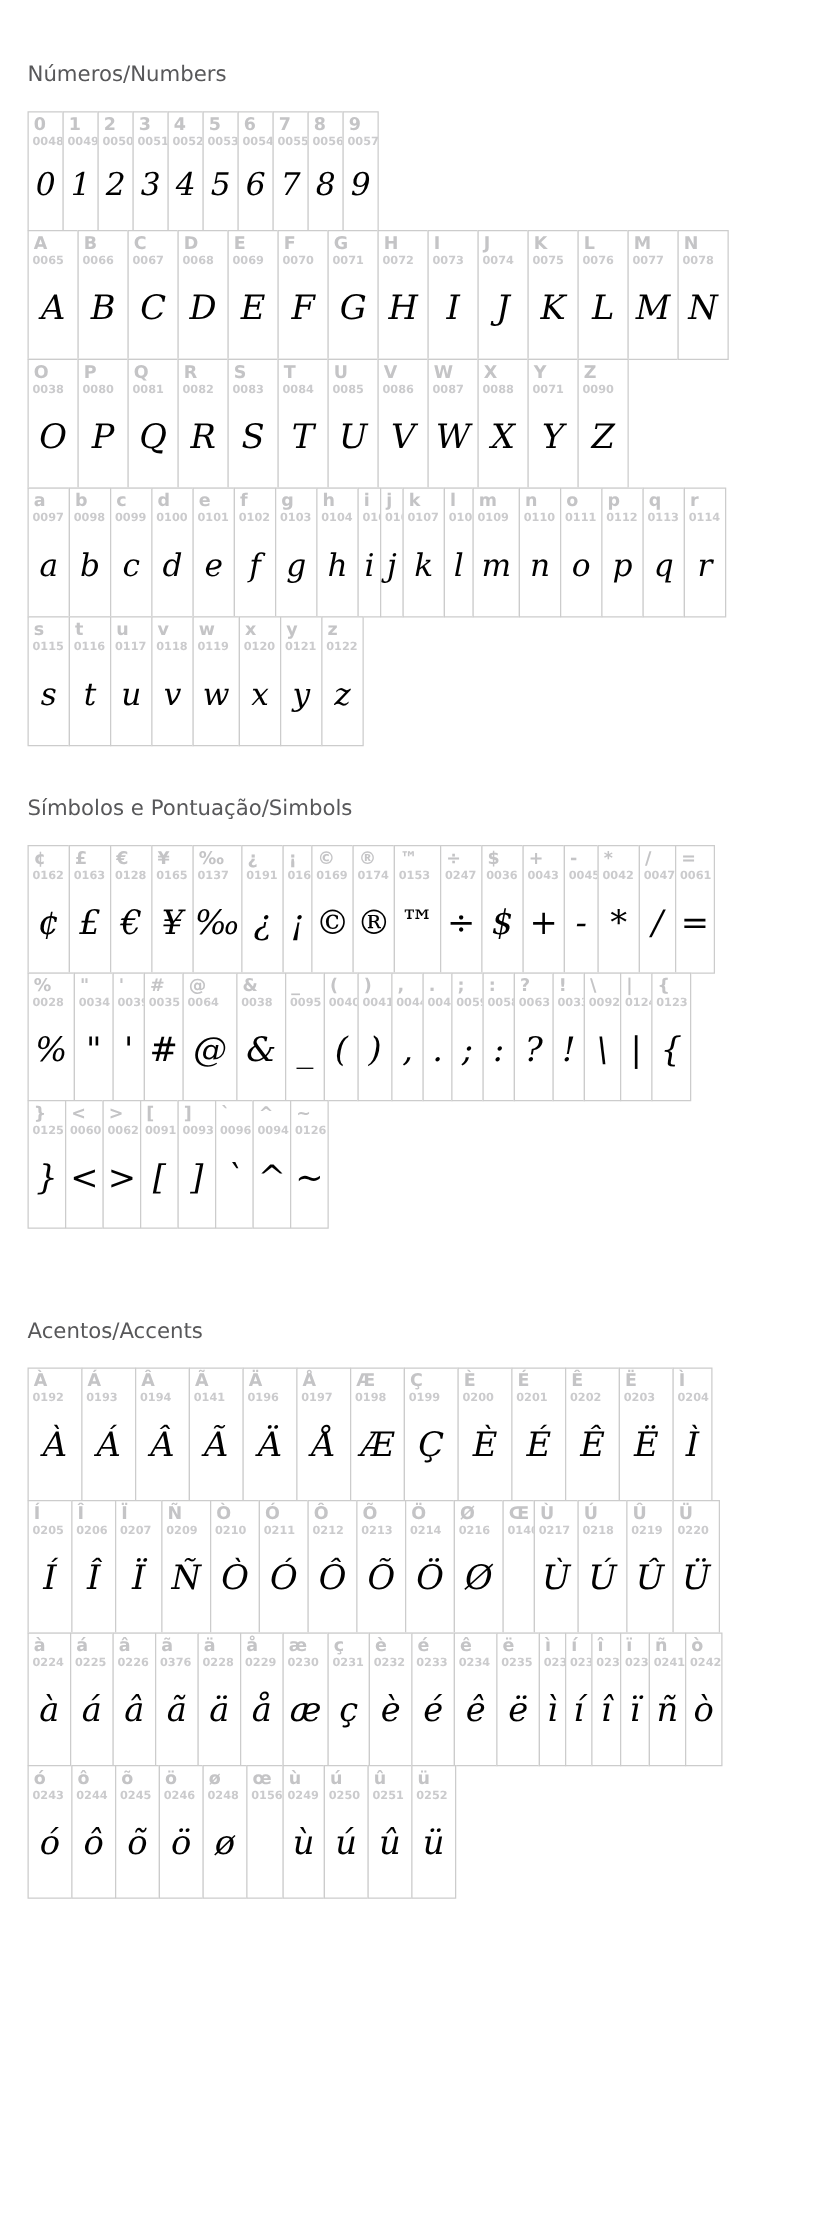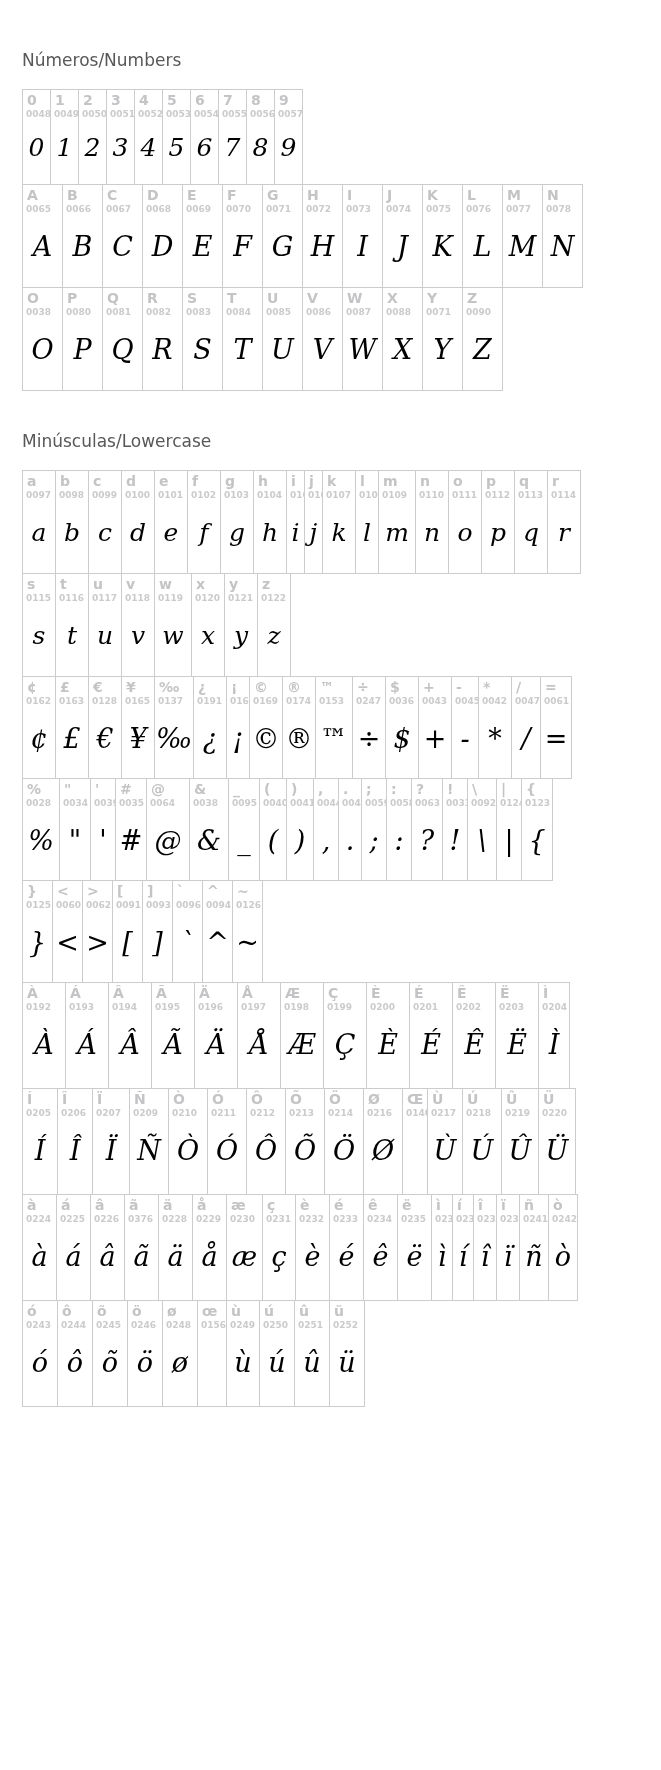--- a/index.html
+++ b/index.html
@@ -256,21 +256,20 @@
           <span class="glyph">Y</span>
         </div>
         <div class="cell" style="width: 41px;">
           <span class="ref">Z</span>
           <span class="code">0090</span>
           <span class="glyph">Z</span>
         </div>
       </div>
     </section>
     <section class="sec sec-lowercase">
-      <h2 class="sec-title">Minúsculas/Lowercase</h2>
       <div class="grid-row">
         <div class="cell" style="width: 34px;">
           <span class="ref">a</span>
           <span class="code">0097</span>
           <span class="glyph">a</span>
         </div>
         <div class="cell" style="width: 34px;">
           <span class="ref">b</span>
           <span class="code">0098</span>
           <span class="glyph">b</span>
@@ -393,20 +392,21 @@
           <span class="glyph">y</span>
         </div>
         <div class="cell" style="width: 34px;">
           <span class="ref">z</span>
           <span class="code">0122</span>
           <span class="glyph">z</span>
         </div>
       </div>
     </section>
     <section class="sec sec-symbols">
+      <h2 class="sec-title">Símbolos e Pontuação/Simbols</h2>
       <div class="grid-row">
         <div class="cell" style="width: 34px;">
           <span class="ref">¢</span>
           <span class="code">0162</span>
           <span class="glyph">¢</span>
         </div>
         <div class="cell" style="width: 34px;">
           <span class="ref">£</span>
           <span class="code">0163</span>
           <span class="glyph">£</span>
@@ -616,39 +616,40 @@
           <span class="glyph">^</span>
         </div>
         <div class="cell" style="width: 31px;">
           <span class="ref">~</span>
           <span class="code">0126</span>
           <span class="glyph">~</span>
         </div>
       </div>
     </section>
     <section class="sec sec-accents">
+      <h2 class="sec-title">Acentos/Accents</h2>
       <div class="grid-row">
         <div class="cell" style="width: 44px;">
           <span class="ref">À</span>
           <span class="code">0192</span>
           <span class="glyph">À</span>
         </div>
         <div class="cell" style="width: 44px;">
           <span class="ref">Á</span>
           <span class="code">0193</span>
           <span class="glyph">Á</span>
         </div>
         <div class="cell" style="width: 44px;">
           <span class="ref">Â</span>
           <span class="code">0194</span>
           <span class="glyph">Â</span>
         </div>
         <div class="cell" style="width: 44px;">
           <span class="ref">Ã</span>
-          <span class="code">0195</span>
+          <span class="code">0141</span>
           <span class="glyph">Ã</span>
         </div>
         <div class="cell" style="width: 44px;">
           <span class="ref">Ä</span>
           <span class="code">0196</span>
           <span class="glyph">Ä</span>
         </div>
         <div class="cell" style="width: 44px;">
           <span class="ref">Å</span>
           <span class="code">0197</span>

